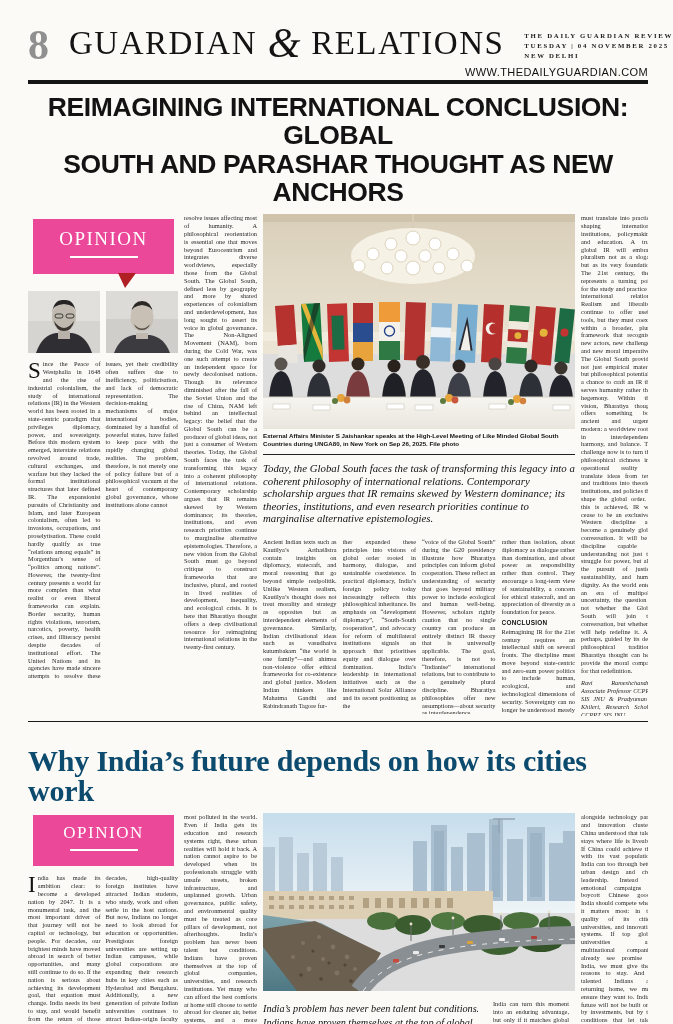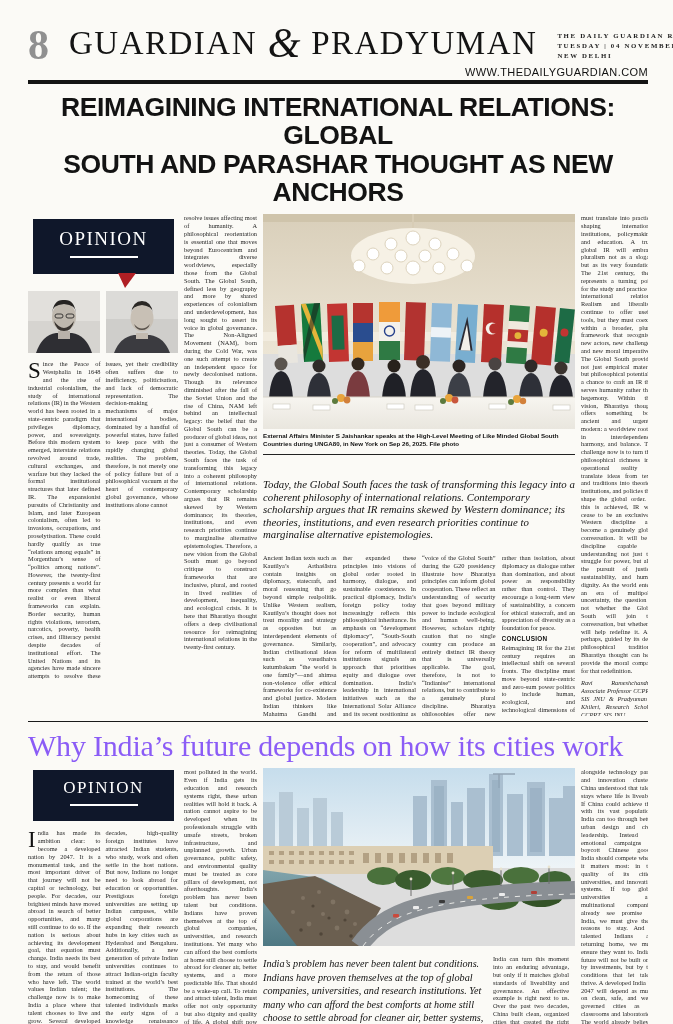--- a/index.html
+++ b/index.html
@@ -28,75 +28,75 @@
   .blockA{width:150px;flex:none;}
   .blockC{width:312px;flex:none;}
   .col.narrow{width:73px;flex:none;overflow:hidden;}
 
   .bodytxt{font-size:6.35px;line-height:7.8px;text-align:justify;color:#1f1f1f;}
   .twocol{columns:2;column-gap:5px;column-fill:auto;overflow:hidden;}
   .a1-left-text{height:322px;margin-top:7px;}
   .dropcap::first-letter{float:left;font-size:23px;line-height:19px;padding:1px 2px 0 0;color:#111;}
 
   .opinion-box{position:relative;box-sizing:border-box;width:141px;margin:5px 0 0 5px;
-    background:#0f172a;color:#fff;text-align:center;padding:9px 5px 10px;}
+    background:#ec4899;color:#fff;text-align:center;padding:9px 5px 10px;}
   .op-title{font-size:19px;letter-spacing:1.5px;font-weight:500;}
   .op-rule{width:68px;height:2px;background:#fff;margin:6px auto 6px;}
   .op-authors{font-family:"Liberation Sans",sans-serif;font-weight:700;font-size:12px;line-height:1.3;}
   .op-tail{position:absolute;bottom:-14px;left:60%;width:0;height:0;
     border-left:7px solid transparent;border-right:11px solid transparent;border-top:15px solid #b01f24;}
   .author-photos{display:flex;gap:6px;margin:17px 0 0 0;}
   .author-photos svg{display:block;}
 
   .photo1,.photo2{display:block;background:#ddd;}
   .caption{margin-top:3px;font-family:"Liberation Sans",sans-serif;font-weight:700;
     font-size:6.2px;line-height:7.8px;color:#111;}
   .pullquote{font-style:italic;color:#101010;}
-  .pq1{border-top:1px solid #222;margin-top:6px;padding-top:23px;font-size:10.8px;line-height:12.6px;}
+  .pq1{border-top:1px solid #222;margin-top:6px;padding-top:7px;font-size:10.8px;line-height:12.6px;}
   .midcols{display:flex;gap:6px;margin-top:13px;height:176px;overflow:hidden;}
   .midcols .col{width:73.5px;overflow:hidden;}
   .subhead{display:block;font-family:"Liberation Sans",sans-serif;font-weight:700;
     font-size:6.4px;letter-spacing:.3px;margin:3px 0 1px;color:#111;}
   .byline{font-style:italic;margin-top:5px;}
 
   .divider{height:1px;background:#1a1a1a;margin:5px 25px 0 28px;}
 
   
-  .headline2{margin:9px 25px 7px 28px;font-size:30px;font-weight:400;letter-spacing:-.2px;color:#8b5cf6;line-height:1;}
+  .headline2{margin:24px 25px 7px 28px;font-size:30px;font-weight:700;letter-spacing:-.2px;color:#0c4a6e;line-height:1;}
   .a2-body{display:flex;gap:6px;margin:4px 25px 0 28px;height:304px;overflow:hidden;}
   .ob2{padding:8px 5px 9px;margin-top:2px;}
   .ob2 .op-title{font-size:17px;}
   .ob2 .op-authors{font-size:11.5px;}
   .a2-left-text{height:222px;margin-top:8px;}
   .a2-lower{display:flex;gap:8px;margin-top:9px;height:114px;overflow:hidden;}
   .pq2{width:222px;flex:none;font-size:10.2px;line-height:13.4px;padding-top:2px;}
   .col4{width:76px;flex:none;overflow:hidden;}
 </style>
 </head>
 <body>
 
 <div class="page">
 
   <div class="masthead">
     <span class="pgnum">8</span>
     <span class="vbar"></span>
-    <h1 class="section-title"><span>GUARDIAN</span> <span class="amp">&amp;</span> <span>PRADYUMAN</span></h1>
+    <h1 class="section-title"><span>GUARDIAN</span> <span class="amp">&amp;</span> <span>RELATIONS</span></h1>
     <span class="mh-spacer"></span>
     <span class="vbar2"></span>
     <div class="mh-right">
       <div>THE DAILY GUARDIAN REVIEW</div>
       <div>TUESDAY | 04 NOVEMBER 2025</div>
       <div>NEW DELHI</div>
     </div>
   </div>
   <div class="url-line"><span>WWW.THEDAILYGUARDIAN.COM</span></div>
   <div class="thick-rule"></div>
 
   <section>
-    <h2 class="headline1"><span>REIMAGINING INTERNATIONAL RELATIONS: GLOBAL</span><br><span>SOUTH AND PARASHAR THOUGHT AS NEW ANCHORS</span></h2>
+    <h2 class="headline1"><span>REIMAGINING INTERNATIONAL CONCLUSION: GLOBAL</span><br><span>SOUTH AND PARASHAR THOUGHT AS NEW ANCHORS</span></h2>
 
     <div class="a1-body">
 
       <div class="blockA">
         <div class="opinion-box">
           <div class="op-title">OPINION</div>
           <div class="op-rule"></div>
           <div class="op-tail"></div>
         </div>
         <div class="author-photos">

